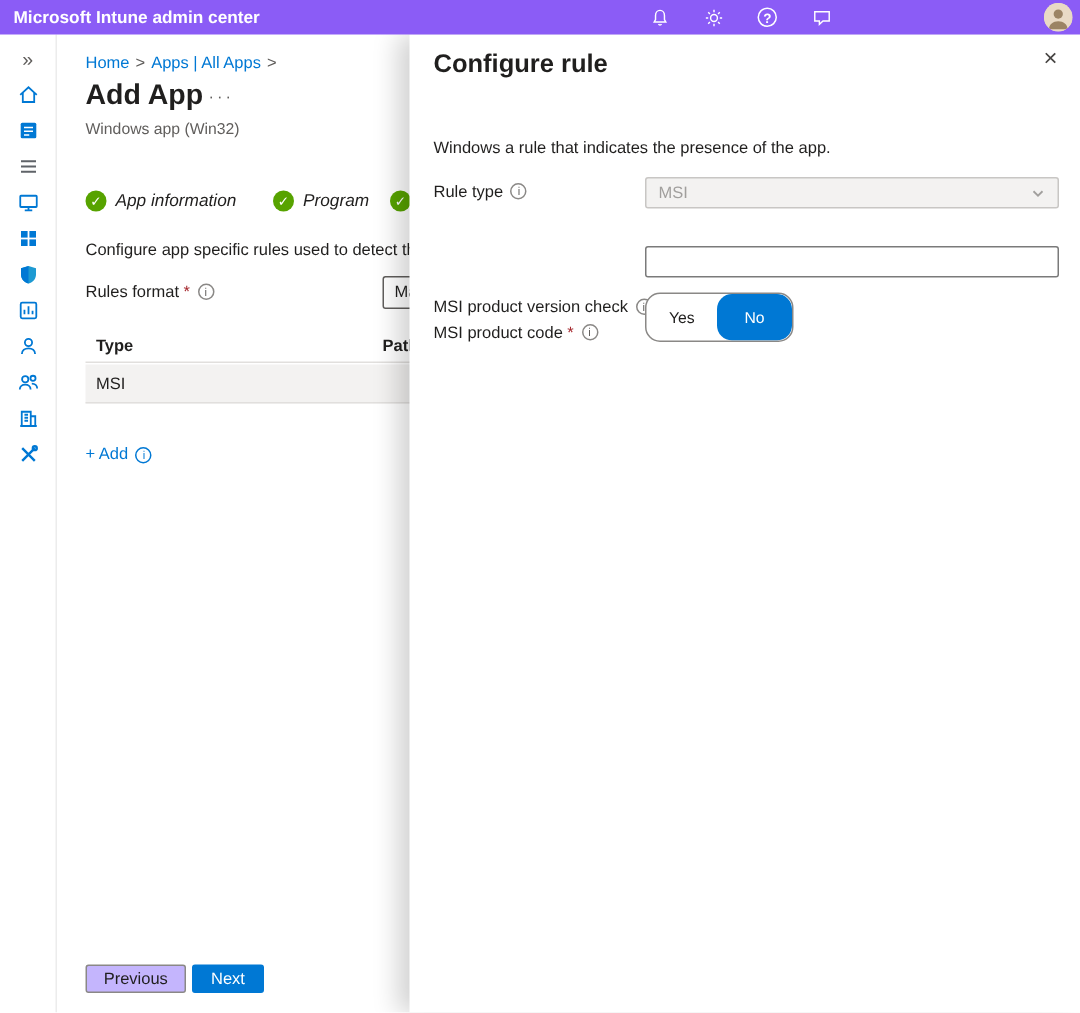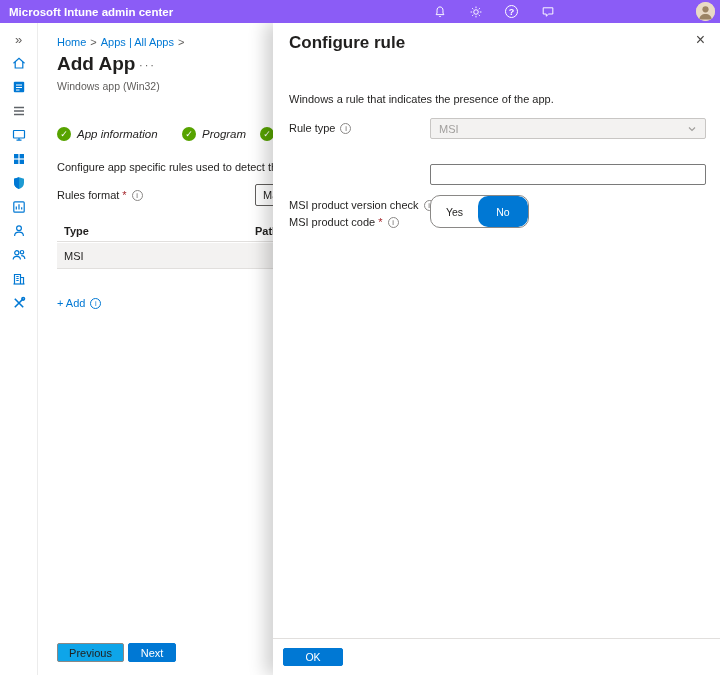--- a/index.html
+++ b/index.html
@@ -53,21 +53,21 @@
 
   .step { position: absolute; top: 104px; display: flex; align-items: center; gap: 6px; cursor: pointer; }
   .check {
     width: 14px; height: 14px; border-radius: 50%; background: #57a300; color: #fff;
     font-size: 9px; display: inline-flex; align-items: center; justify-content: center; flex: none;
   }
   .step-label { font-size: 11.5px; font-style: italic; }
 
   .rules-desc { position: absolute; top: 138px; left: 19px; font-size: 11px; white-space: nowrap; }
 
-  .field-label { position: absolute; font-size: 11px; display: flex; align-items: center; white-space: nowrap; }
+  .field-label { position: absolute; font-size: 11px; display: flex; align-items: flex-start; white-space: nowrap; }
   .req { color: #a4262c; margin-left: 3px; }
   .info {
     display: inline-flex; width: 11px; height: 11px; flex: none;
     border: 1px solid #8a8886; border-radius: 50%; margin-left: 5px;
     font-size: 7.5px; color: #605e5c; align-items: center; justify-content: center;
   }
 
   .format-dropdown {
     position: absolute; top: 161px; left: 217px; width: 120px; height: 22px;
     border: 1px solid #605e5c; border-radius: 2px; background: #fff;
@@ -80,21 +80,21 @@
   .tbl-row {
     position: absolute; top: 220px; left: 19px; right: 0; height: 26px;
     background: #f3f2f1; border-bottom: 1px solid #e1dfdd;
     display: flex; align-items: center; padding-left: 7px; font-size: 11px; cursor: pointer;
   }
   .add-link { position: absolute; top: 258px; left: 19px; font-size: 11px; color: #0078d4; display: flex; align-items: center; cursor: pointer; margin-top: 16px; }
   .add-link .info { border-color: #0078d4; color: #0078d4; }
 
   .btn-prev {
     position: absolute; top: 620px; left: 19px; width: 67px; height: 19px;
-    background: #0ea5e9; border: 1px solid #8a8886; border-radius: 2px;
+    background: #c4b5fd; border: 1px solid #8a8886; border-radius: 2px;
     font-size: 11px; font-family: inherit; color: #201f1e; cursor: pointer;
   }
   .btn-next {
     position: absolute; top: 620px; left: 90px; width: 48px; height: 19px;
     background: #0078d4; border: 1px solid #0078d4; border-radius: 2px;
     font-size: 11px; font-family: inherit; color: #fff; cursor: pointer;
   }
 
   
   .panel {
@@ -327,16 +327,13 @@
 
   <div class="field-label lbl-version">
     <span>MSI product version check</span>
     <span class="info">i</span>
   </div>
   <div class="toggle">
     <div class="toggle-yes">Yes</div>
     <div class="toggle-no">No</div>
   </div>
 
-  <div class="panel-footer">
-    <button class="btn-ok">OK</button>
-  </div>
 </div>
 
 </body></html>

